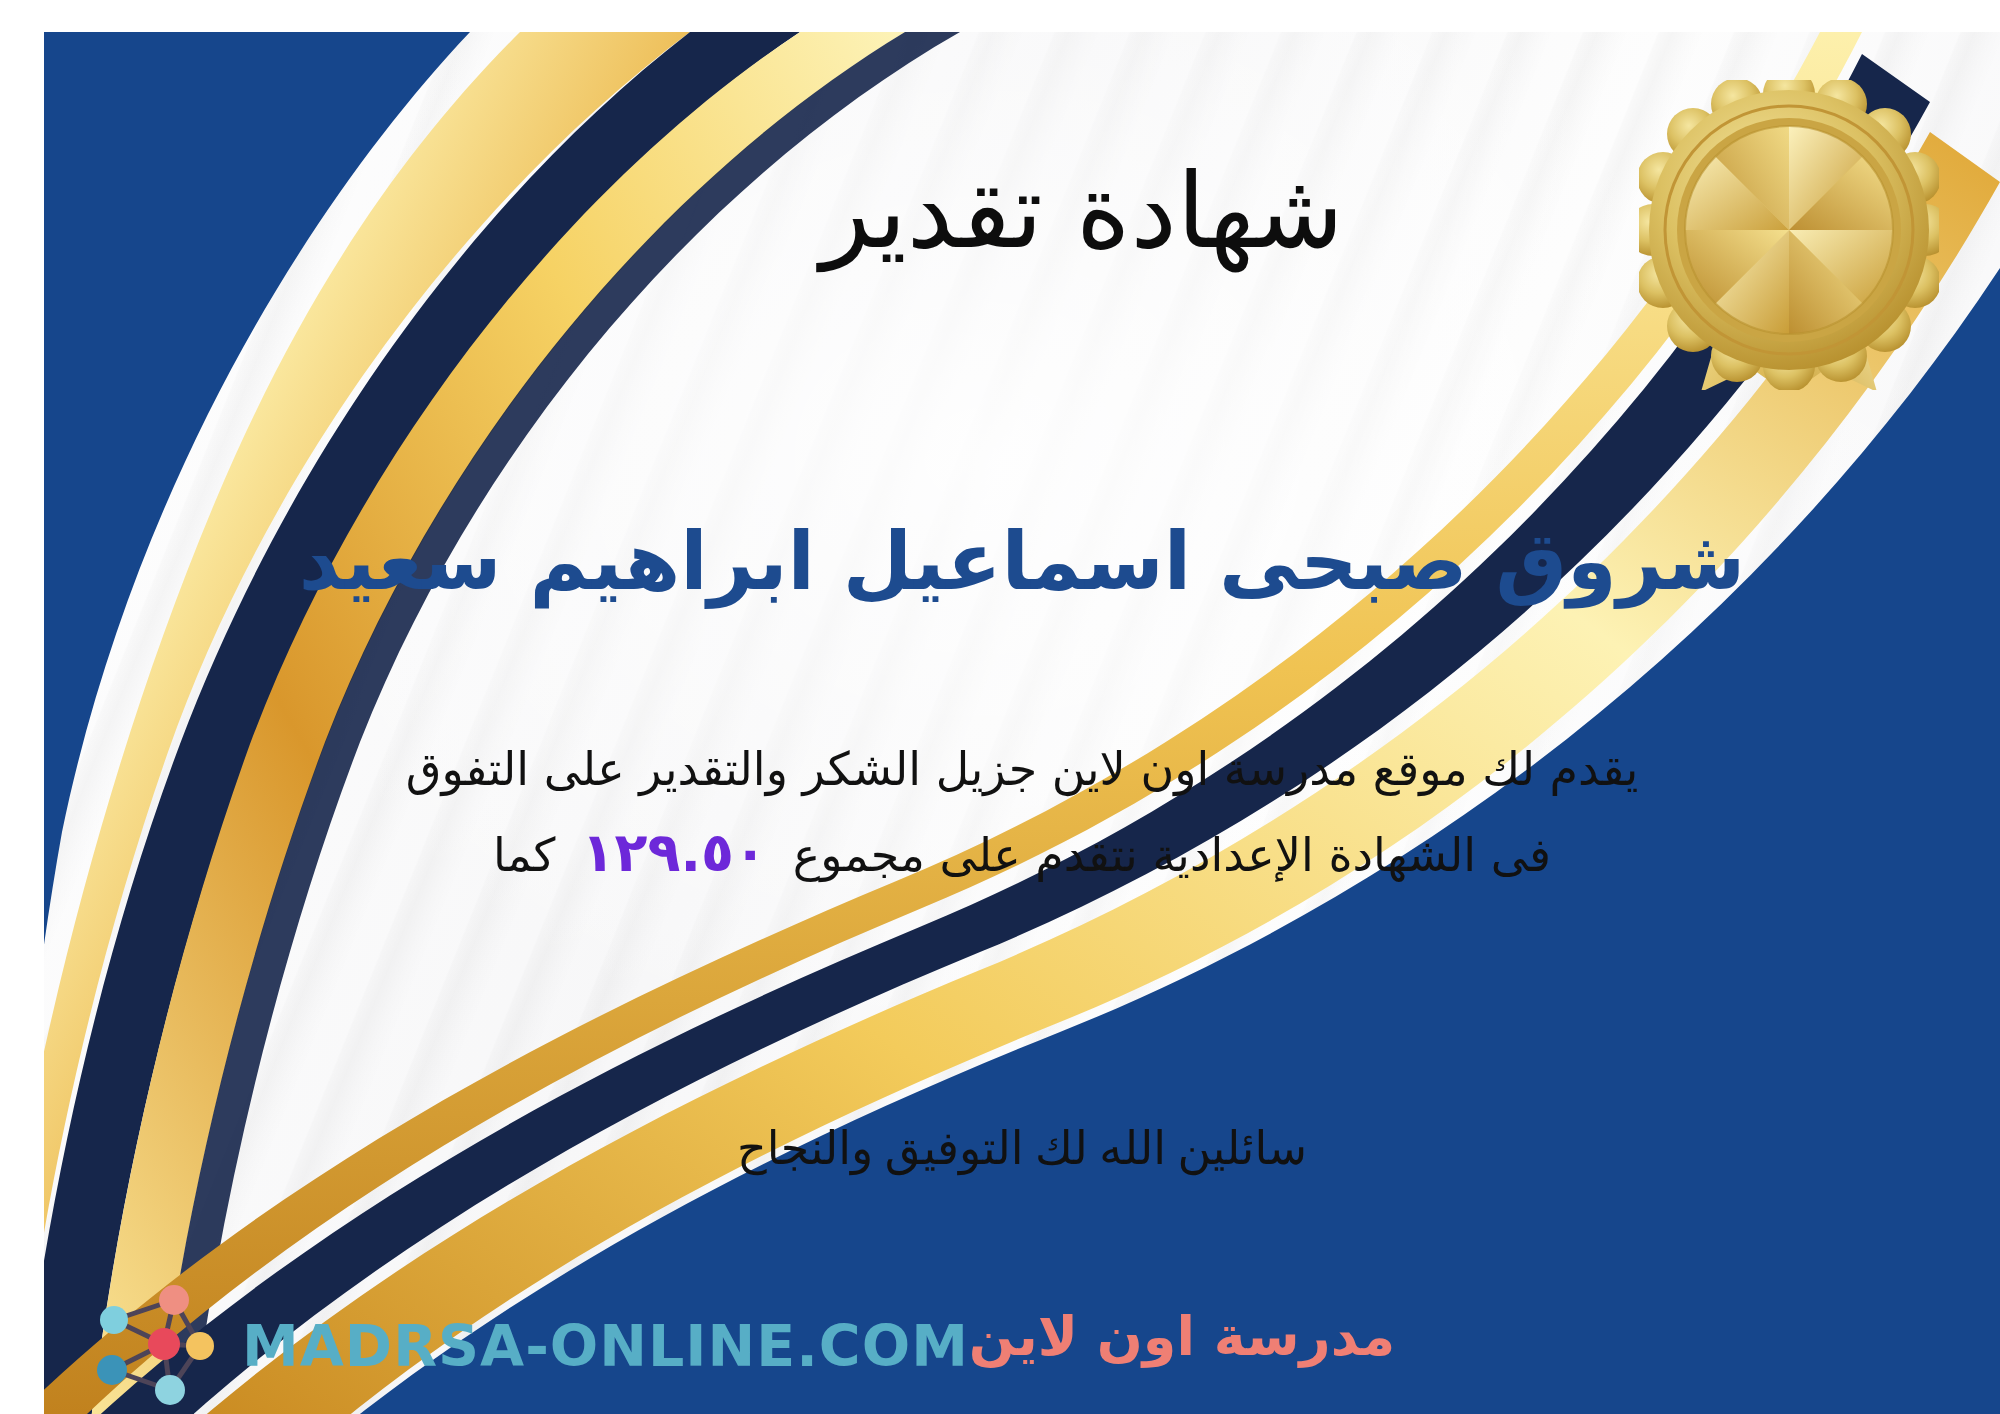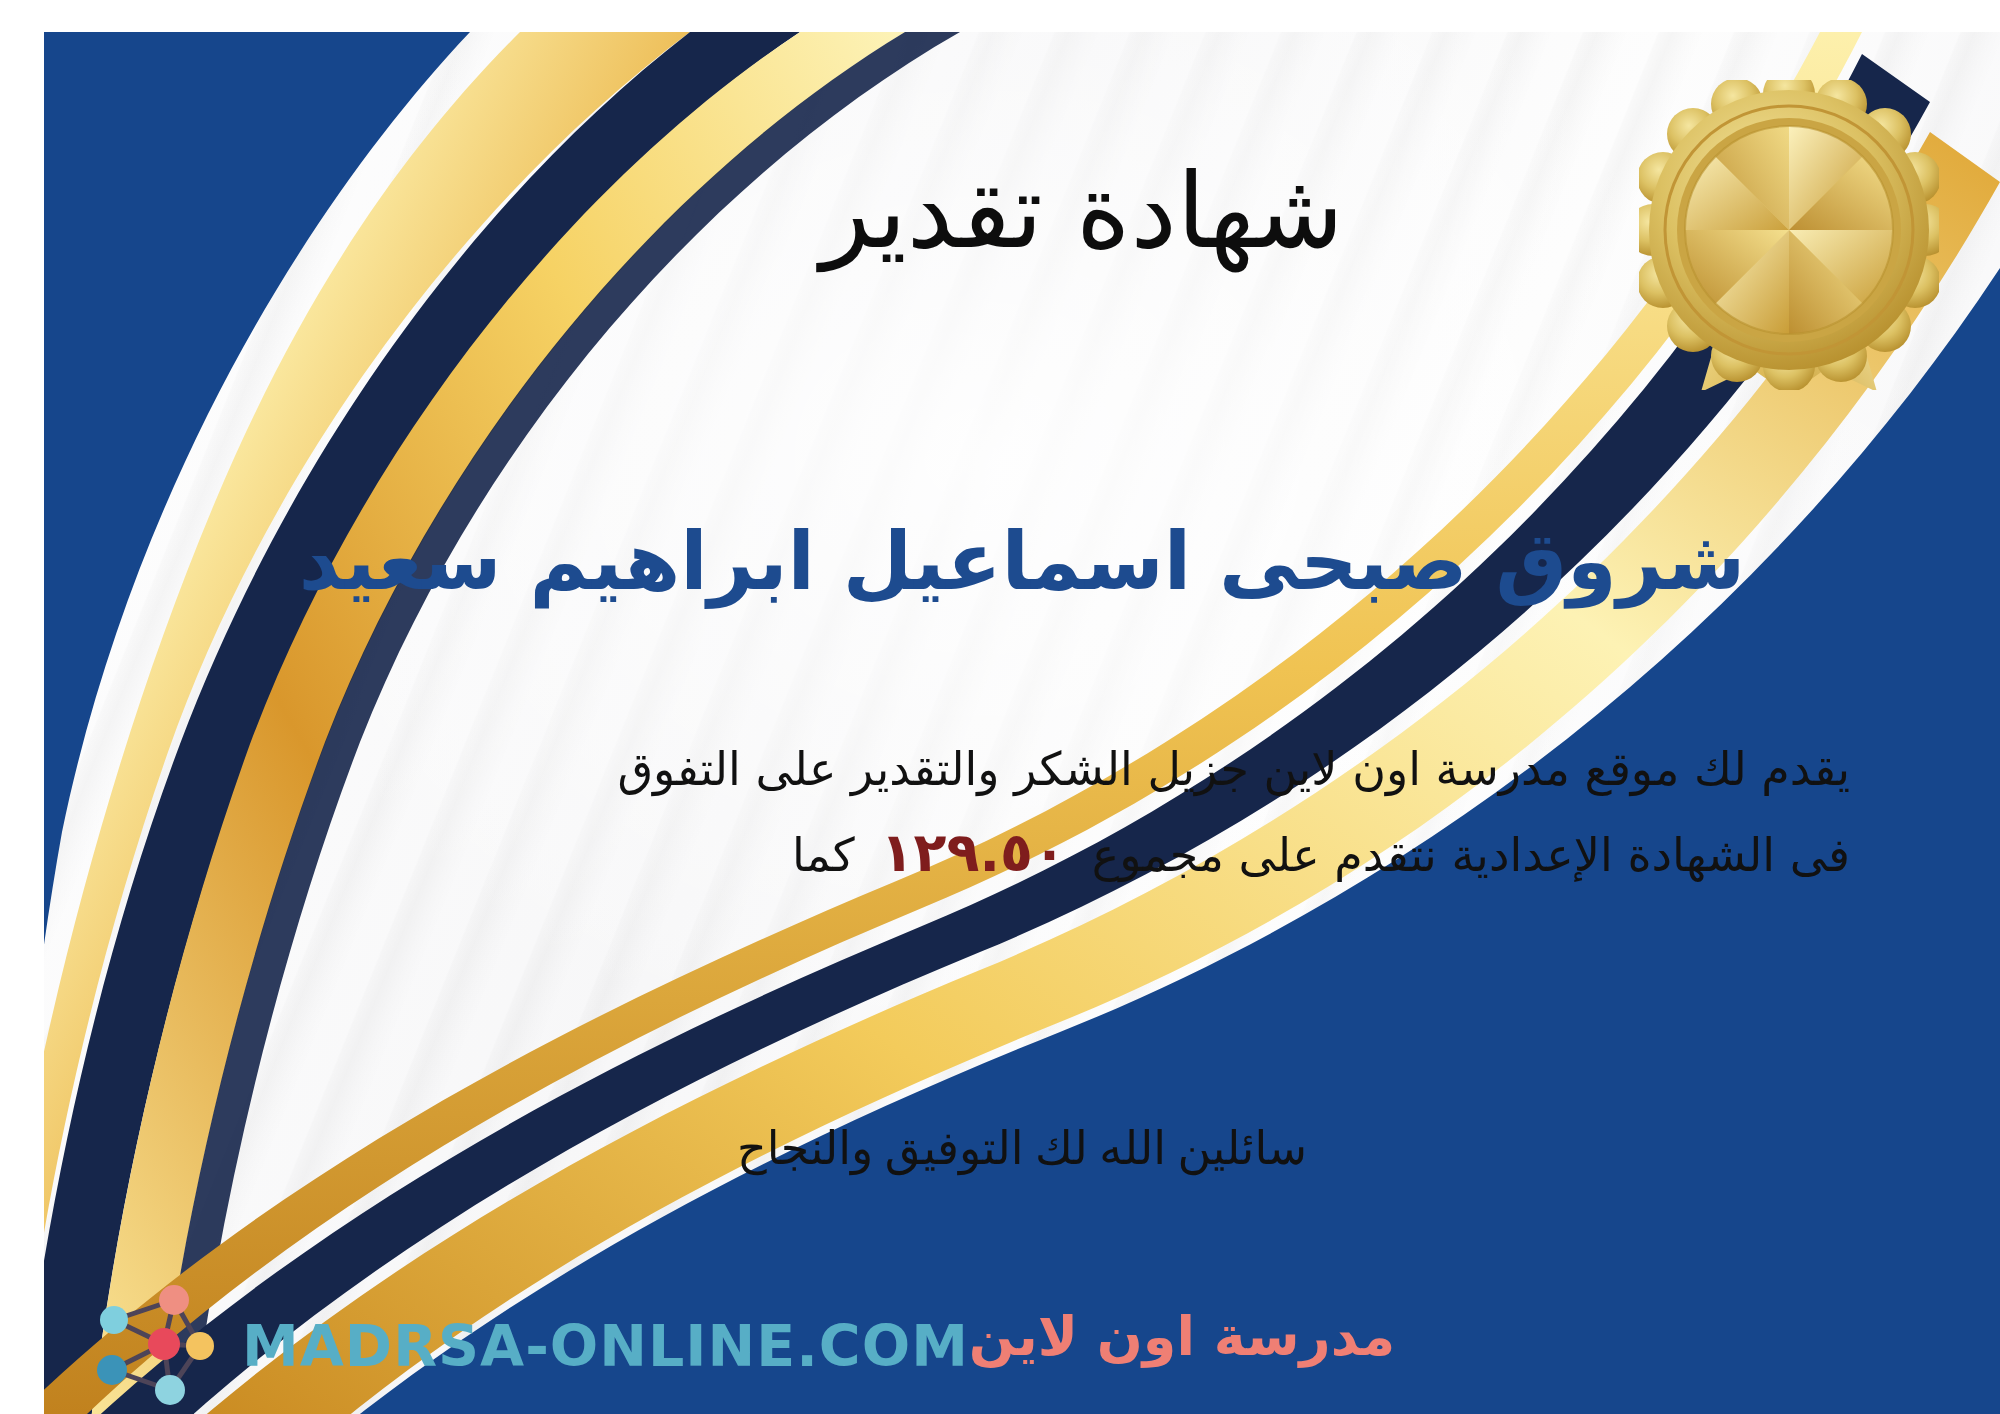--- a/index.html
+++ b/index.html
@@ -85,32 +85,33 @@
     color: #1d4b8f;
     line-height: 1.25;
     padding: 0 100px;
   }
 
   .body-block {
     position: absolute;
     top: 700px;
     left: 150px;
     right: 150px;
+    text-align: center;
     color: #111111;
     font-size: 46px;
     line-height: 1.65;
   }
 
   .body-line {
     display: block;
     white-space: nowrap;
   }
 
   .grade-value {
-    color: #7f1d1d;
+    color: #6d28d9;
     font-weight: 700;
     font-size: 54px;
     padding: 0 26px;
     letter-spacing: 1px;
   }
 
   .closing-line {
     position: absolute;
     top: 1080px;
     left: 150px;

